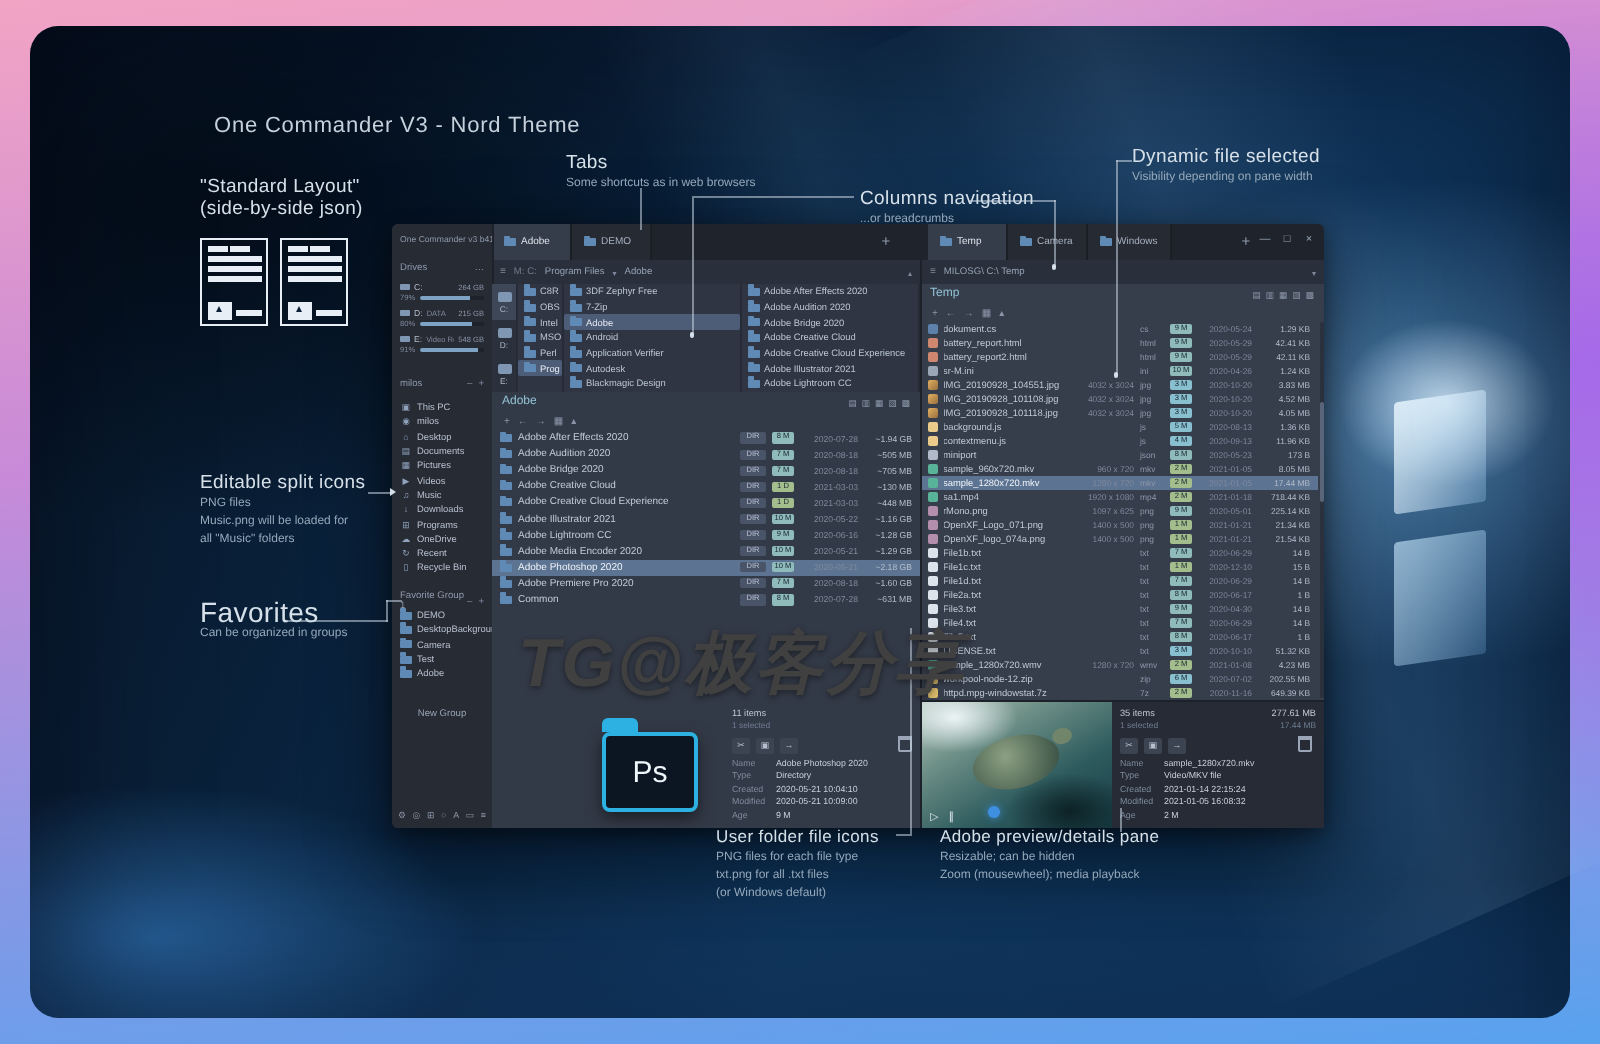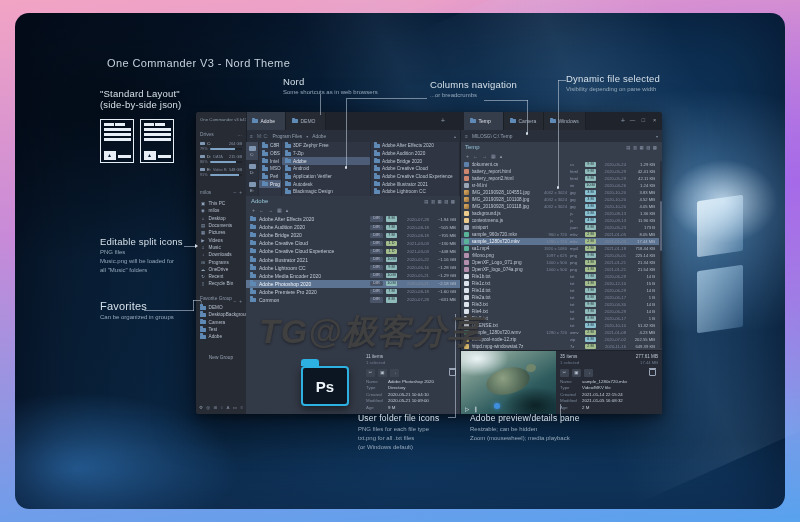--- a/index.html
+++ b/index.html
@@ -31,25 +31,25 @@
   .p1{left:697px;top:198px;width:46px;height:56px;background:linear-gradient(120deg,rgba(235,248,255,.85),rgba(150,200,240,.30))}
   .p2{left:697px;top:268px;width:46px;height:62px;background:linear-gradient(120deg,rgba(200,232,252,.65),rgba(120,180,230,.25))}
 
   
   .theme-title{position:absolute;left:107px;top:57px;z-index:7;font-size:11px;color:#c6d1dc;letter-spacing:.4px}
   .ann{position:absolute;z-index:7}
   .ann-title{font-size:9.5px;color:#d6e0e9;letter-spacing:.2px;line-height:11px}
   .ann-sub{font-size:6px;color:#95a8ba;line-height:8px;margin-top:1px}
   .ann-layout{left:100px;top:88px}
   .ann-tabs{left:283px;top:76px}
-  .ann-cols{left:430px;top:79px}
+  .ann-cols{left:430px;top:94px}
   .ann-dyn{left:566px;top:73px}
   .ann-fold{left:100px;top:236px}
   .ann-fav{left:100px;top:301px}
-  .ann-fav .ann-title{font-size:11px}
+  .ann-fav .ann-title{font-size:14px}
   .ann-ufi{left:358px;top:413px}
   .ann-prev{left:470px;top:413px}
   .ann-ufi .ann-title,.ann-prev .ann-title{font-size:8.5px}
   .mini-wins{display:flex;gap:6px;margin-top:9px}
   .mini-win{width:34px;height:44px;border:1.5px solid #e8eef5;position:relative;padding:2.5px;box-sizing:border-box}
   .mw-tabs{display:flex;gap:1.5px;margin-bottom:2px}
   .mw-tabs i{width:10px;height:3.5px;background:#e8eef5}
   .mw-line{height:3px;background:#e8eef5;margin:1.8px 0}
   .mw-bottom{position:absolute;bottom:2.5px;left:2.5px;right:2.5px;display:flex;gap:2px;align-items:flex-end}
   .mw-img{width:12px;height:9px;background:#e8eef5;color:#0a2038;font-size:6px;line-height:9px;text-align:center}
@@ -72,21 +72,21 @@
   .l-ufi-h{left:448px;top:417px;width:8px;height:1px}
   .l-prev-v{left:560px;top:404px;width:1px;height:12px}
 
   .watermark{position:absolute;left:259px;top:309px;z-index:8;font-size:34px;font-weight:bold;font-style:italic;
     color:#404040;text-shadow:0 1px 3px rgba(0,0,0,.45);letter-spacing:1px;white-space:nowrap}
 
   
   .ps{position:absolute;left:301px;top:366px;width:44px;height:36px;z-index:8;background:#0c1623;
       border:2.5px solid #2cb1e2;border-radius:4px;box-shadow:0 3px 8px rgba(0,0,0,.5)}
   .ps::before{content:"";position:absolute;top:-9px;left:-2.5px;width:18px;height:7px;background:#2cb1e2;border-radius:3px 3px 0 0}
-  .pstxt{position:absolute;inset:0;display:flex;align-items:center;justify-content:center;color:#eef6fb;font-size:15px;font-weight:bold}
+  .pstxt{position:absolute;inset:0;display:flex;align-items:center;justify-content:center;color:#eef6fb;font-size:15px;font-weight:normal}
 
   
   .app{position:absolute;left:196px;top:112px;width:466px;height:302px;z-index:5;background:#2b303b;border-radius:3px;
        box-shadow:0 12px 38px rgba(0,0,0,.55),0 3px 10px rgba(0,0,0,.4);font-size:5px;color:#c0c9d6}
   .titlebar{position:absolute;left:50px;top:0;width:416px;height:18px;background:#1f242c;border-radius:0 3px 0 0}
   .app-title{position:absolute;left:4px;top:5px;width:46px;font-size:4.3px;color:#8d99ab;white-space:nowrap;overflow:hidden;z-index:2}
   .tabs{position:absolute;top:0;height:18px;display:flex}
   .tabs-left{left:50px}
   .tabs-right{left:268px}
   .tab{display:flex;align-items:center;gap:2.5px;padding:0 6px;height:18px;font-size:5px;color:#a7b1bf;background:#252a33;border-right:1px solid #1a1e25;min-width:40px;box-sizing:border-box}
@@ -240,21 +240,21 @@
         <div class="mw-line"></div>
       <div class="mw-bottom">
           <span class="mw-img">▴</span>
           <span class="mw-sl"></span>
         </div>
     </div>
   </div>
 </div>
 
 <div class="ann ann-tabs">
-  <div class="ann-title">Nord</div>
+  <div class="ann-title">Tabs</div>
   <div class="ann-sub">Some shortcuts as in web browsers</div>
 </div>
 
 <div class="ann ann-cols">
   <div class="ann-title">Columns navigation</div>
   <div class="ann-sub">...or breadcrumbs</div>
 </div>
 
 <div class="ann ann-dyn">
   <div class="ann-title">Dynamic file selected</div>

